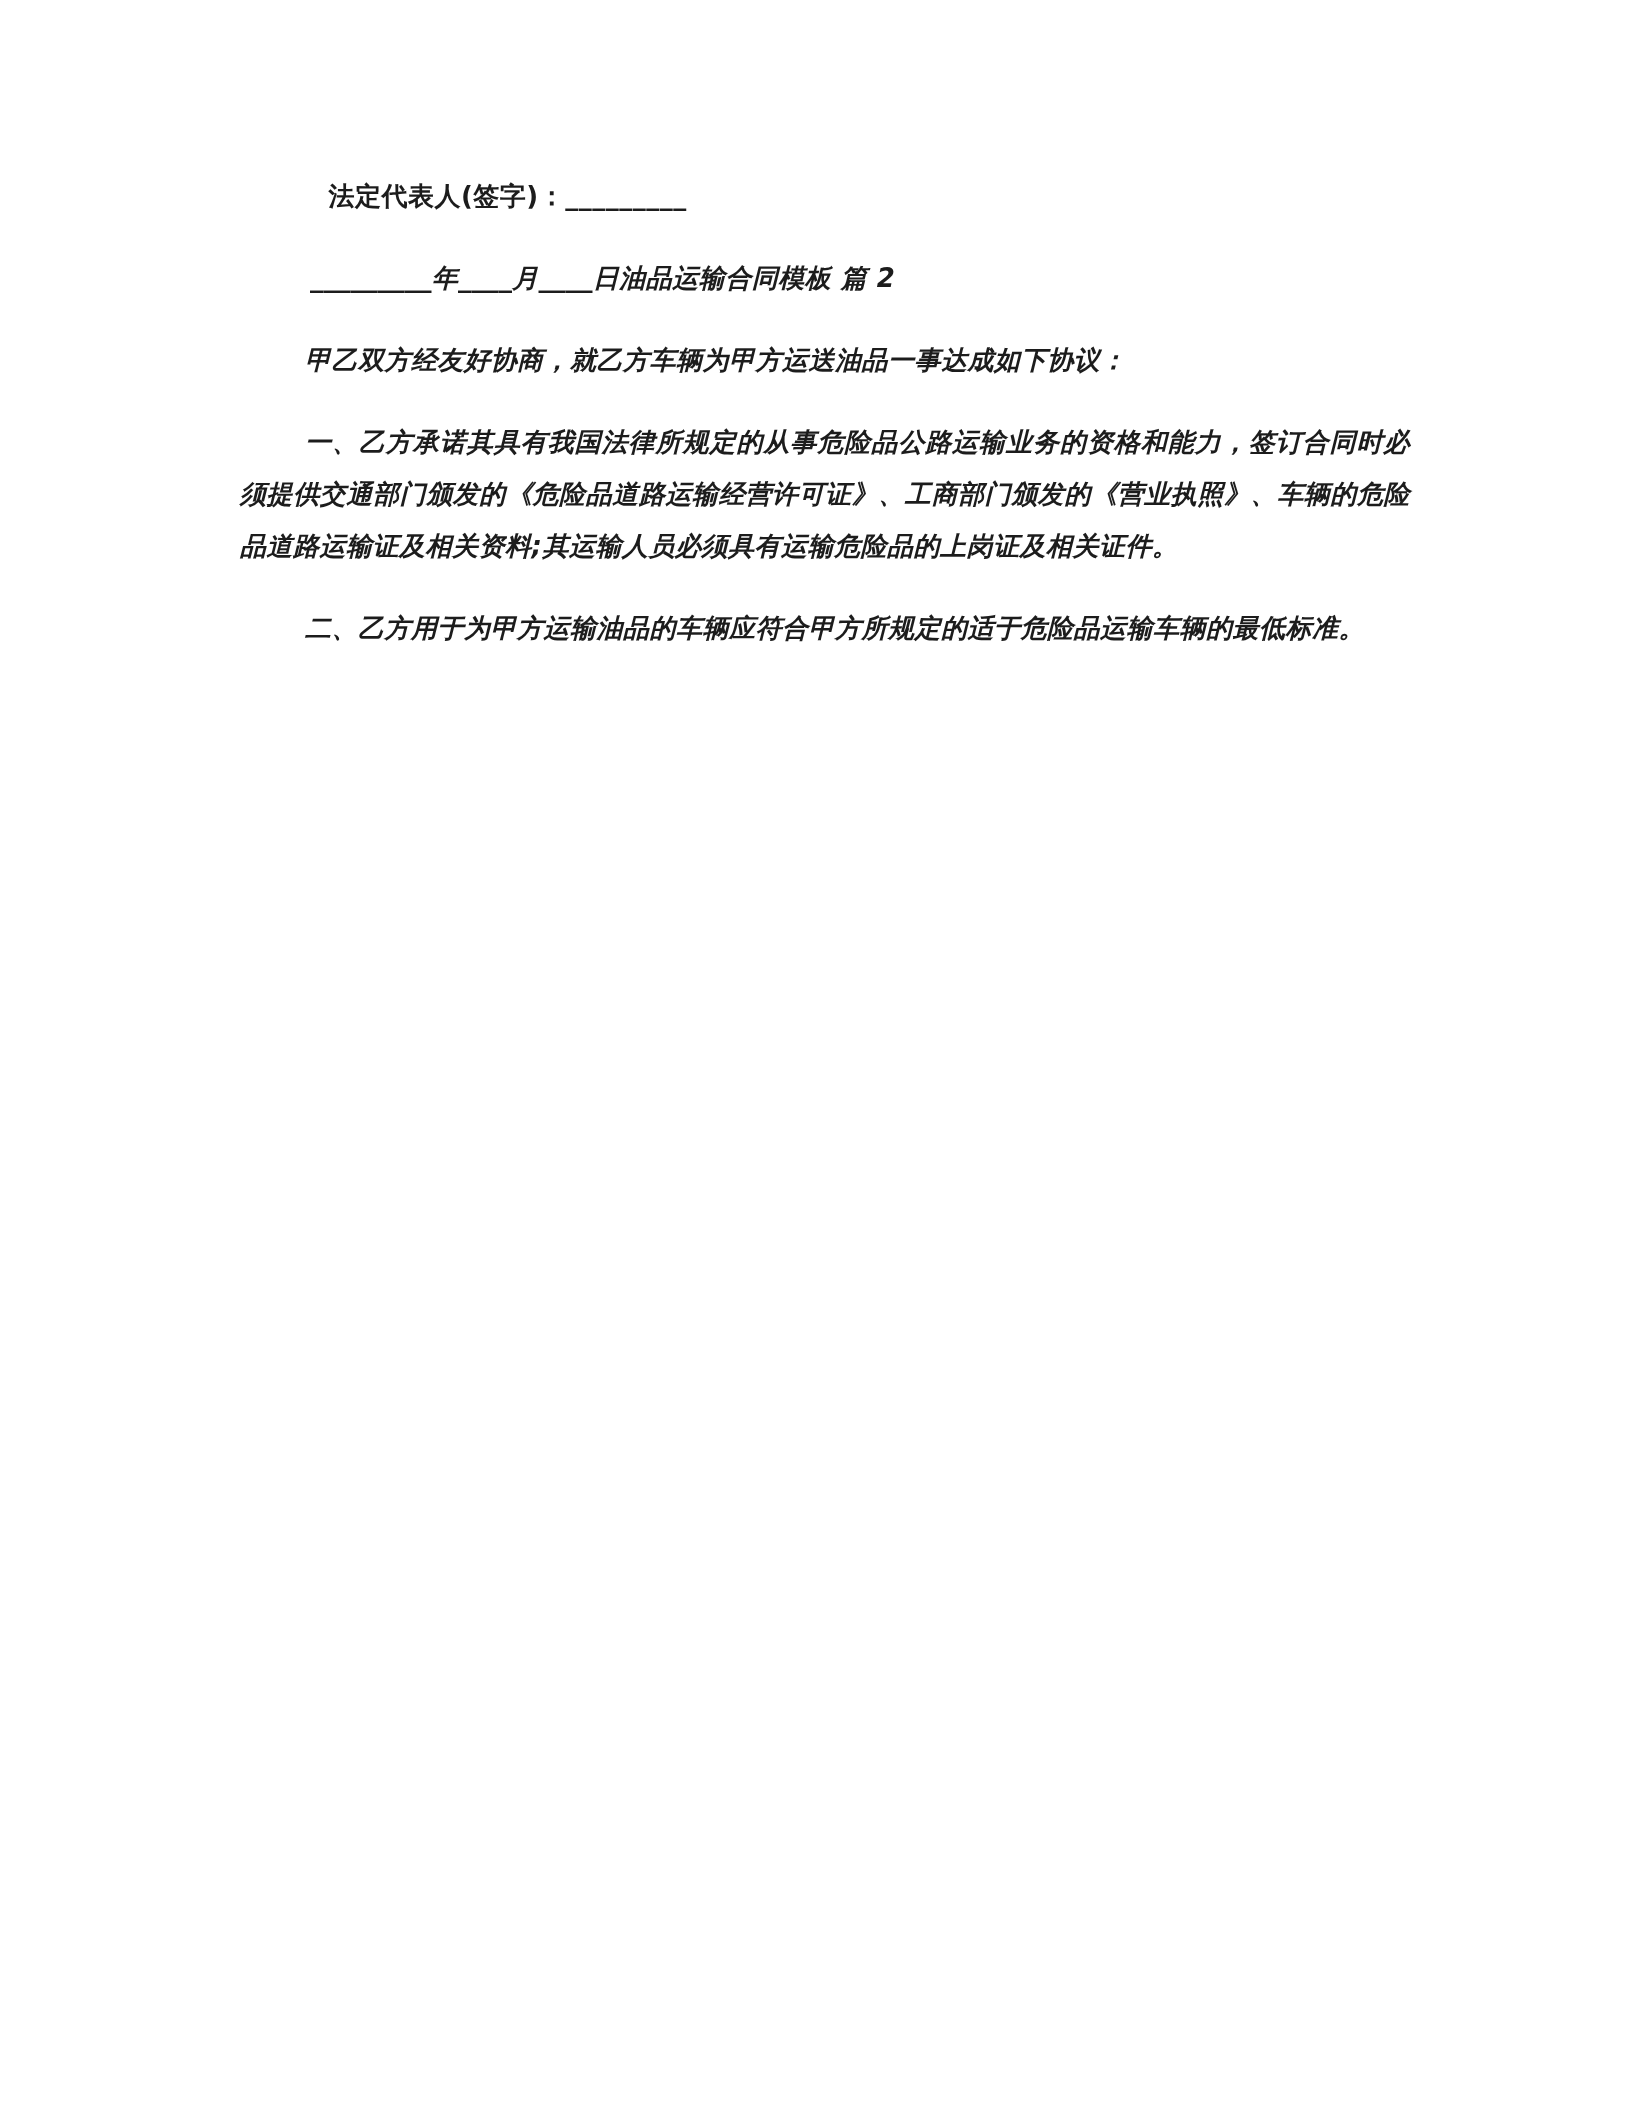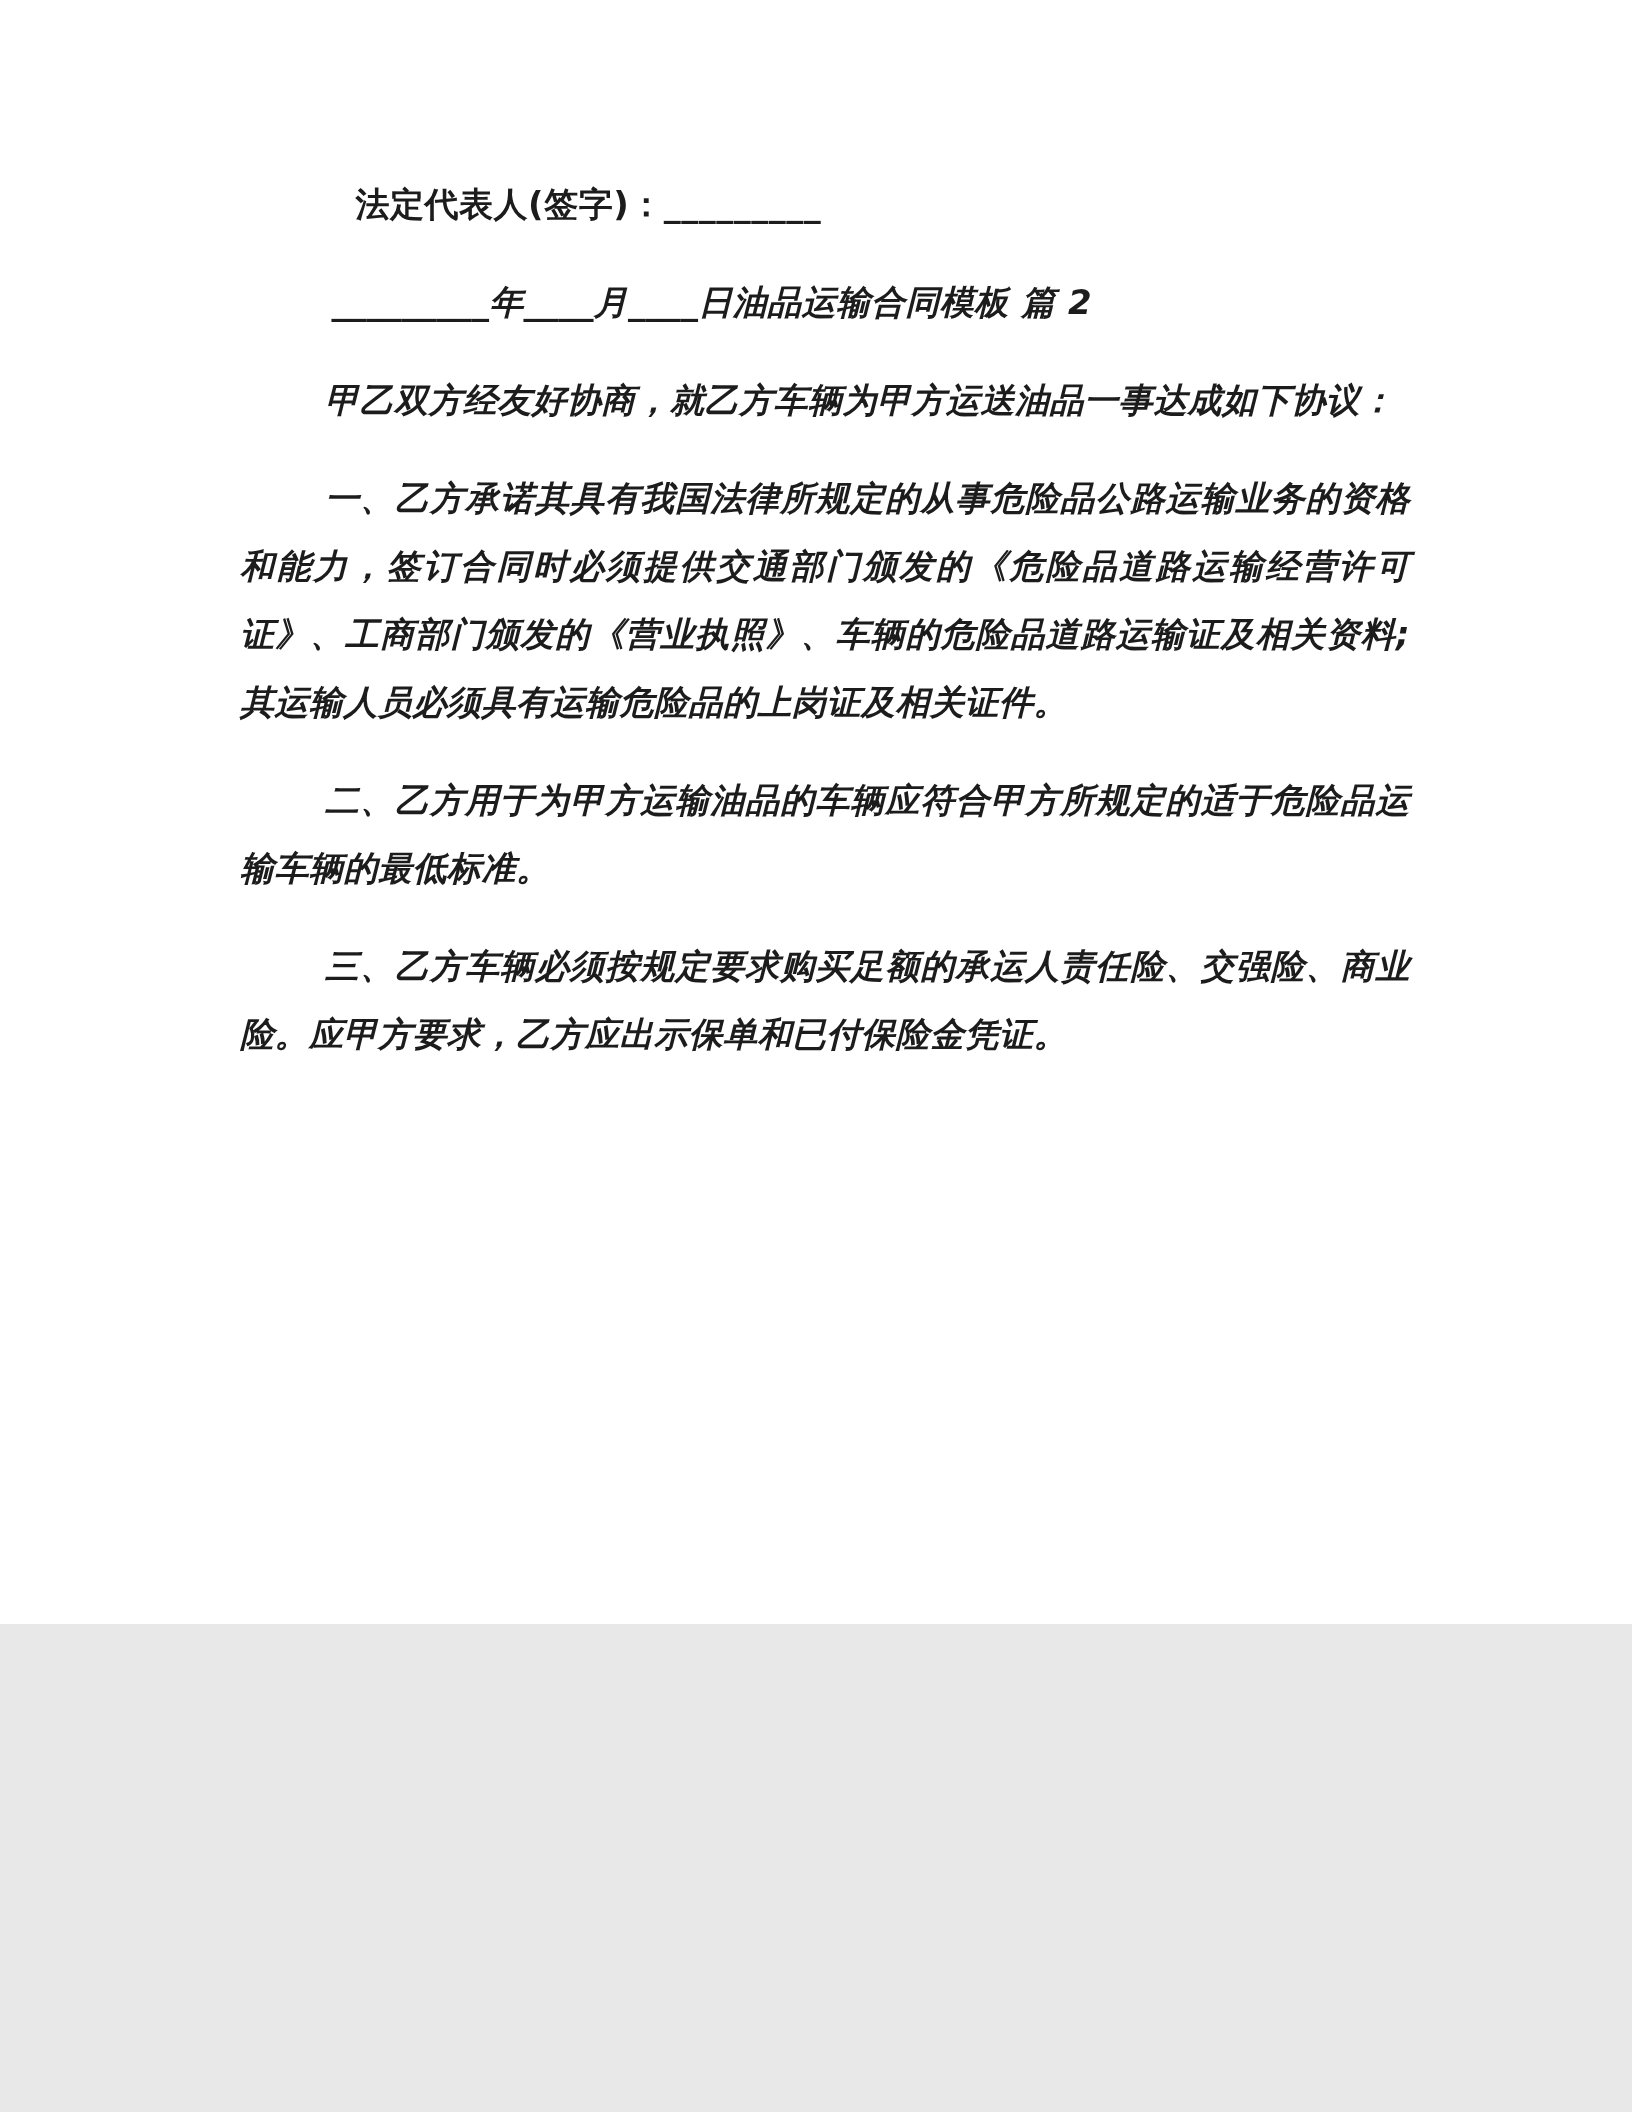--- a/index.html
+++ b/index.html
@@ -3,28 +3,28 @@
 <meta charset="utf-8">
 <style>
   html, body {
     margin: 0;
     padding: 0;
     background: #e8e8e8;
   }
   .page {
     position: relative;
     width: 1632px;
-    height: 1624px;
+    height: 2112px;
     margin: 0 auto;
     background: #ffffff;
     box-sizing: border-box;
     padding: 170px 222px 100px 240px;
     font-family: "DejaVu Sans", "Liberation Sans", sans-serif;
     font-weight: 700;
-    font-size: 34px;
+    font-size: 26px;
     line-height: 2;
     color: #1c1c1c;
     overflow: hidden;
   }
   .page p {
     margin: 0 0 30px 0;
     text-align: justify;
     word-break: break-all;
     letter-spacing: 0.5px;
   }
@@ -44,14 +44,13 @@
   <p class="p-title">_________年____月____日油品运输合同模板 篇 2</p>
 
 
 
   <p class="p-body">甲乙双方经友好协商，就乙方车辆为甲方运送油品一事达成如下协议：</p>
 
   <p class="p-body">一、乙方承诺其具有我国法律所规定的从事危险品公路运输业务的资格和能力，签订合同时必须提供交通部门颁发的《危险品道路运输经营许可证》、工商部门颁发的《营业执照》、车辆的危险品道路运输证及相关资料;其运输人员必须具有运输危险品的上岗证及相关证件。</p>
 
   <p class="p-body">二、乙方用于为甲方运输油品的车辆应符合甲方所规定的适于危险品运输车辆的最低标准。</p>
 
-  <p class="p-body">三、乙方车辆必须按规定要求购买足额的承运人责任险、交强险、商业险。应甲方要求，乙方应出示保单和已付保险金凭证。</p>
 </div>
 
 </body></html>

